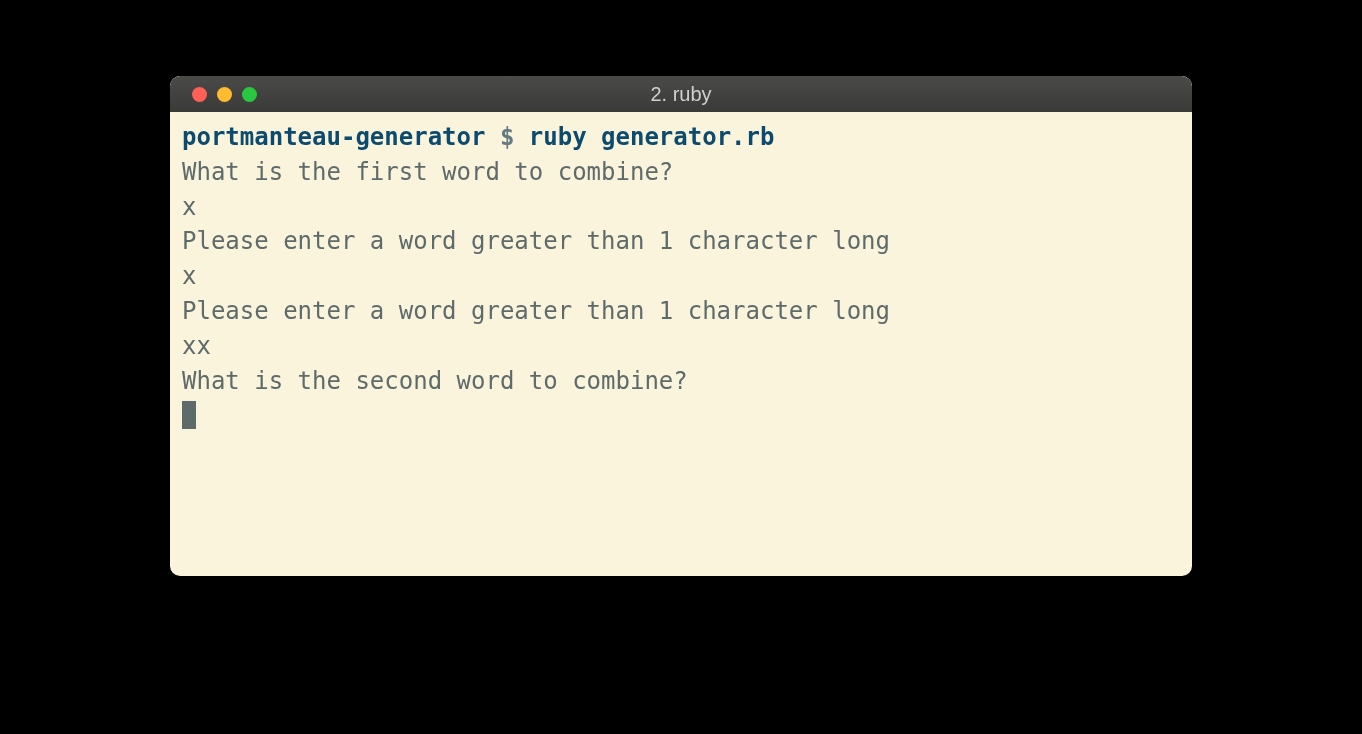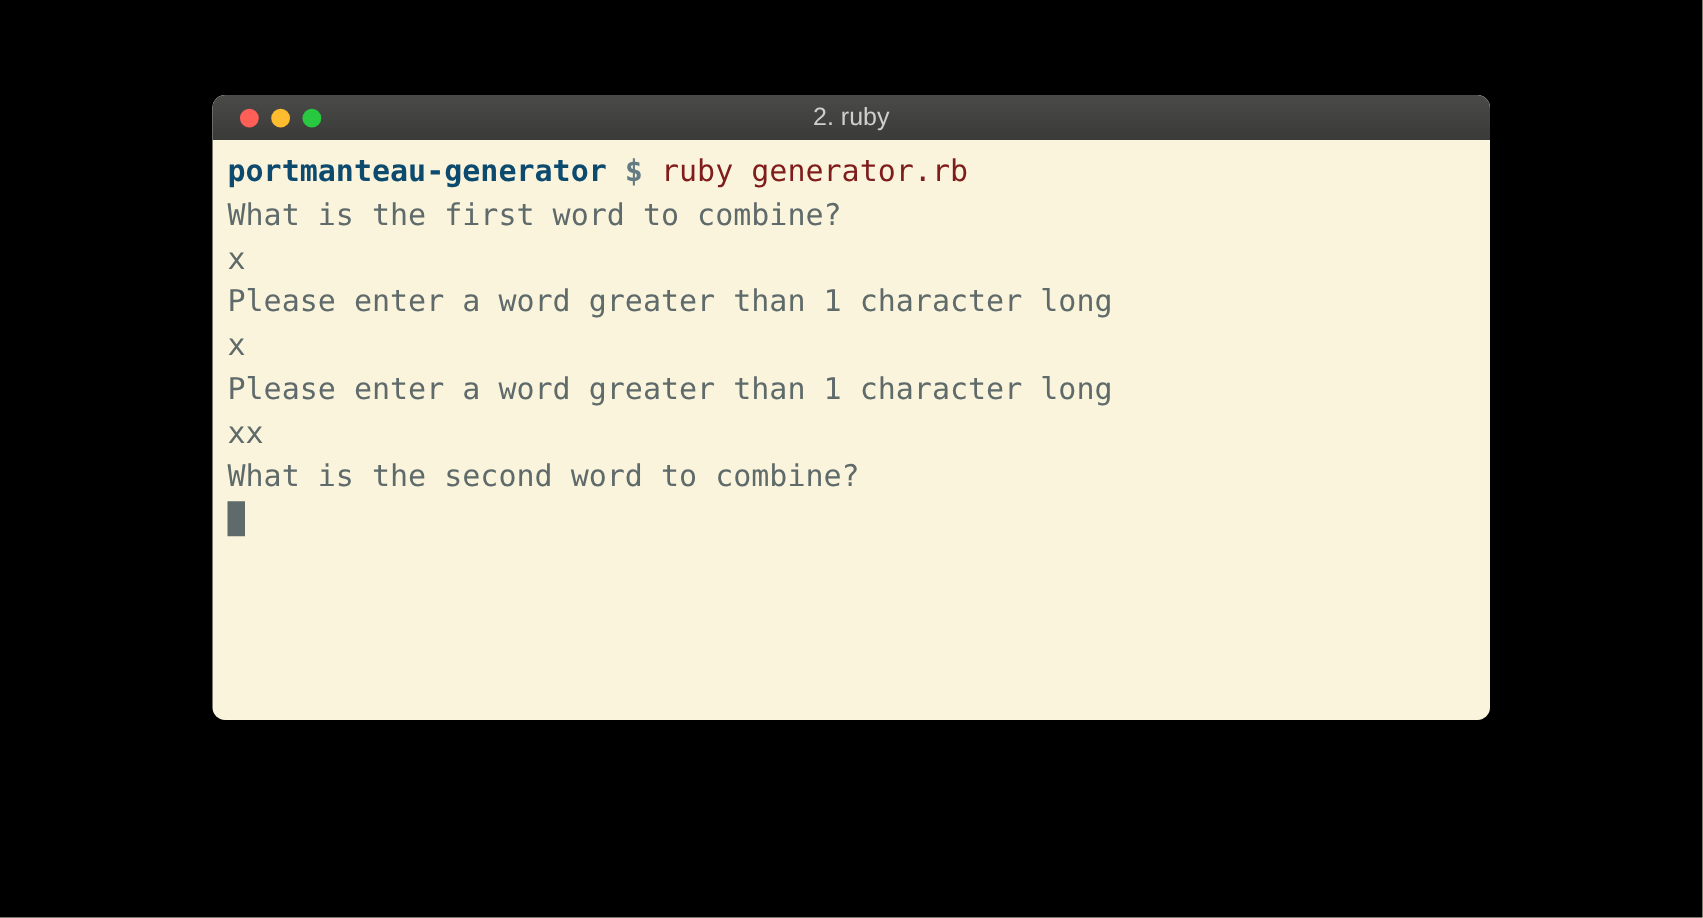--- a/index.html
+++ b/index.html
@@ -70,21 +70,22 @@
     }
     .prompt-dir {
       color: #0c4a6e;
       font-weight: bold;
     }
     .prompt-symbol {
       color: #657b83;
       font-weight: bold;
     }
     .command {
-      color: #7f1d1d;
+      color: #0c4a6e;
+      font-weight: bold;
     }
     .line {
       display: block;
     }
     .cursor {
       display: inline-block;
       width: 14px;
       height: 28px;
       background: #5f6a6a;
       vertical-align: text-bottom;

